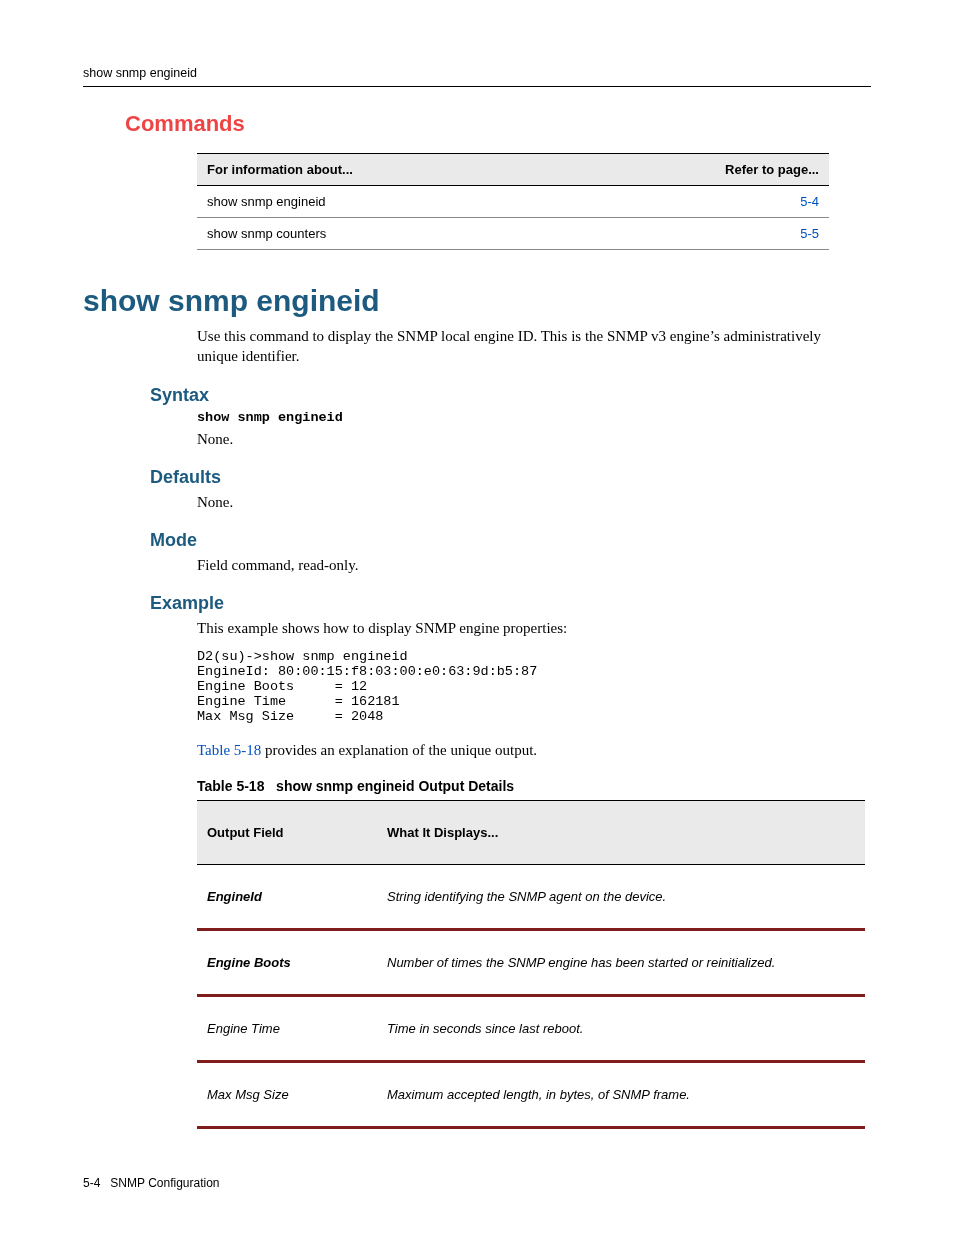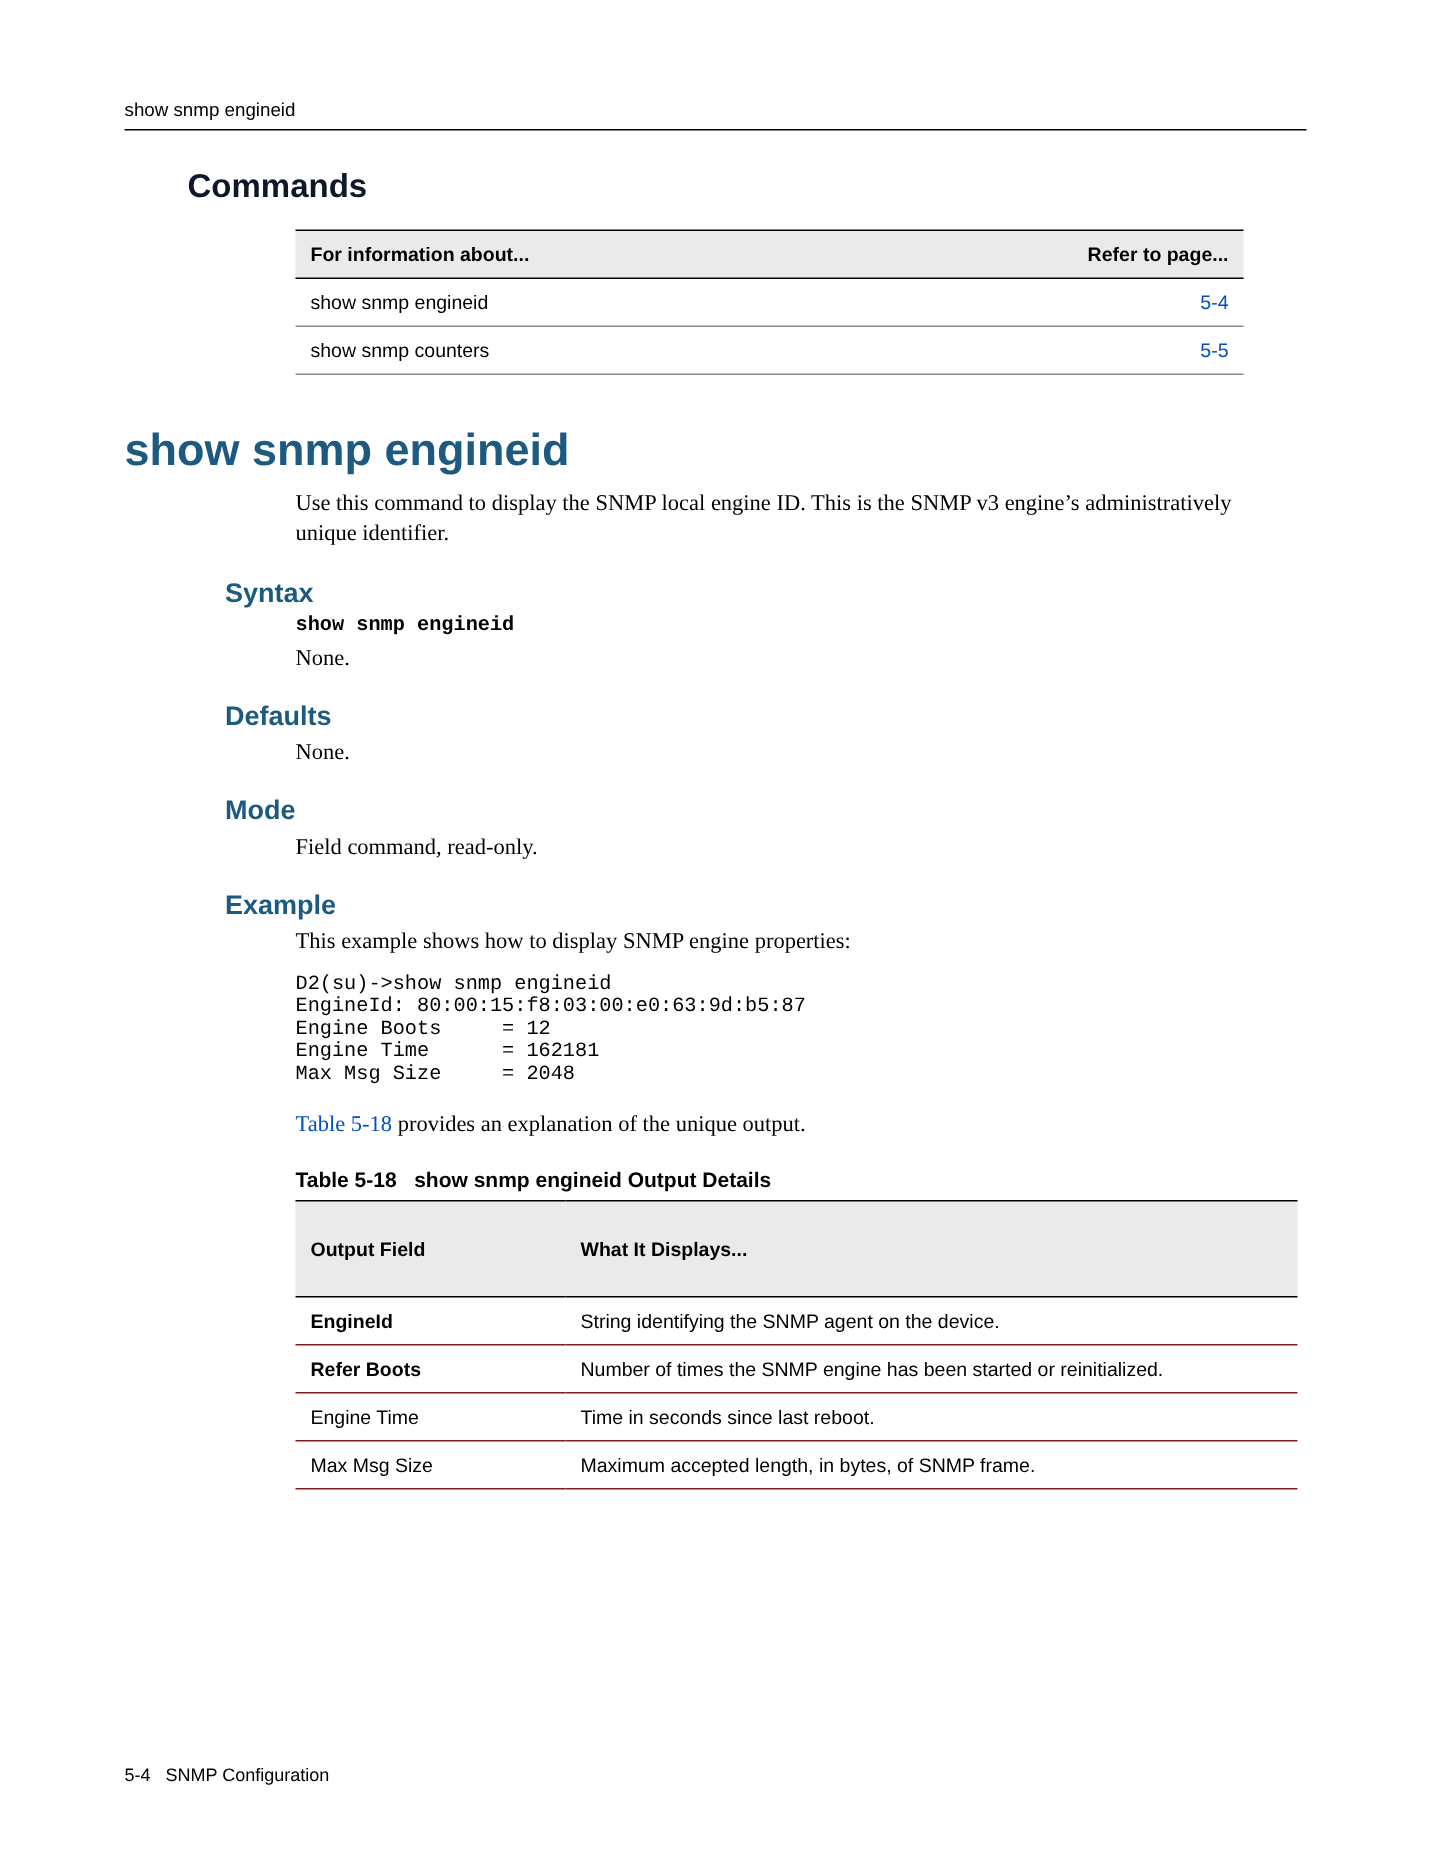--- a/index.html
+++ b/index.html
@@ -16,21 +16,21 @@
     padding: 55px 83px 0 83px;
     position: relative;
     margin-top: 11px;
   }
   .running-head {
     font-size: 12.5px;
     padding-bottom: 6px;
     border-bottom: 1px solid #000;
   }
   .h-commands {
-    color: #0f172a;
+    color: #ef4444;
     font-weight: bold;
     font-size: 22px;
     margin: 24px 0 16px 42px;
   }
   .cmd-table {
     width: 632px;
     margin-left: 114px;
     border-collapse: collapse;
     font-size: 13px;
   }
@@ -89,22 +89,23 @@
   }
   .out-table th {
     background: #eaeaea;
     text-align: left;
     font-weight: bold;
     padding: 24px 10px;
     border-top: 1px solid #000;
     border-bottom: 1px solid #000;
   }
   .out-table td {
-    padding: 8px 10px;
-    border-bottom: 1px solid #7f1d1d;
+    padding: 24px 10px;
+    border-bottom: 3px solid #7f1d1d;
+    font-style: italic;
   }
   .out-table td.b { font-weight: bold; }
   .footer {
     position: absolute;
     bottom: 56px;
     left: 83px;
     font-size: 12px;
   }
 </style>
 </head>
@@ -170,21 +171,21 @@
         <th style="width:160px;">Output Field</th>
         <th>What It Displays...</th>
       </tr>
     </thead>
     <tbody>
       <tr>
         <td class="b">EngineId</td>
         <td>String identifying the SNMP agent on the device.</td>
       </tr>
       <tr>
-        <td class="b">Refer Boots</td>
+        <td class="b">Engine Boots</td>
         <td>Number of times the SNMP engine has been started or reinitialized.</td>
       </tr>
       <tr>
         <td>Engine Time</td>
         <td>Time in seconds since last reboot.</td>
       </tr>
       <tr>
         <td>Max Msg Size</td>
         <td>Maximum accepted length, in bytes, of SNMP frame.</td>
       </tr>

